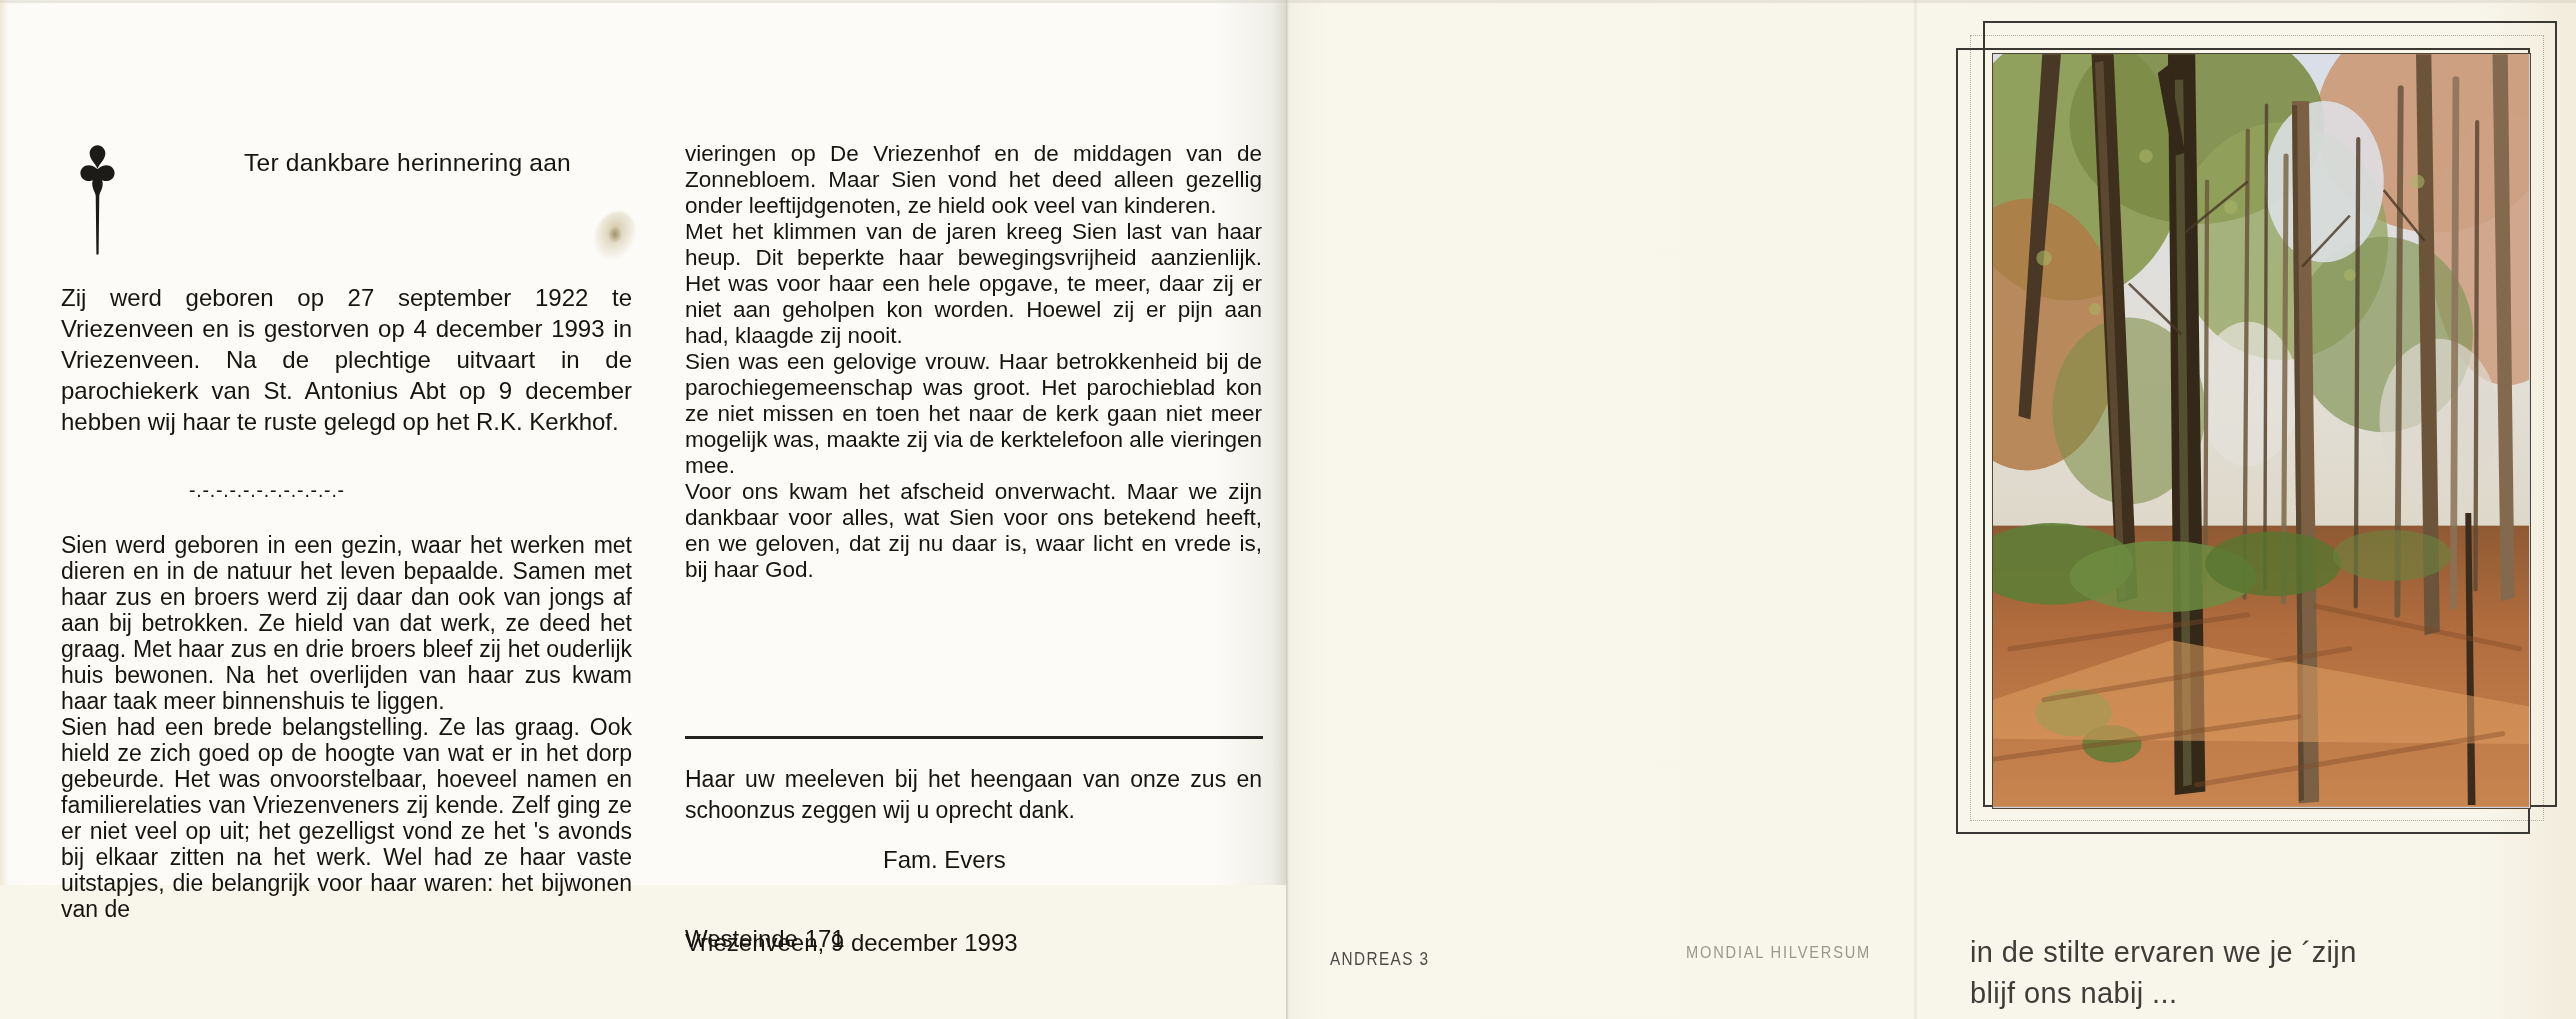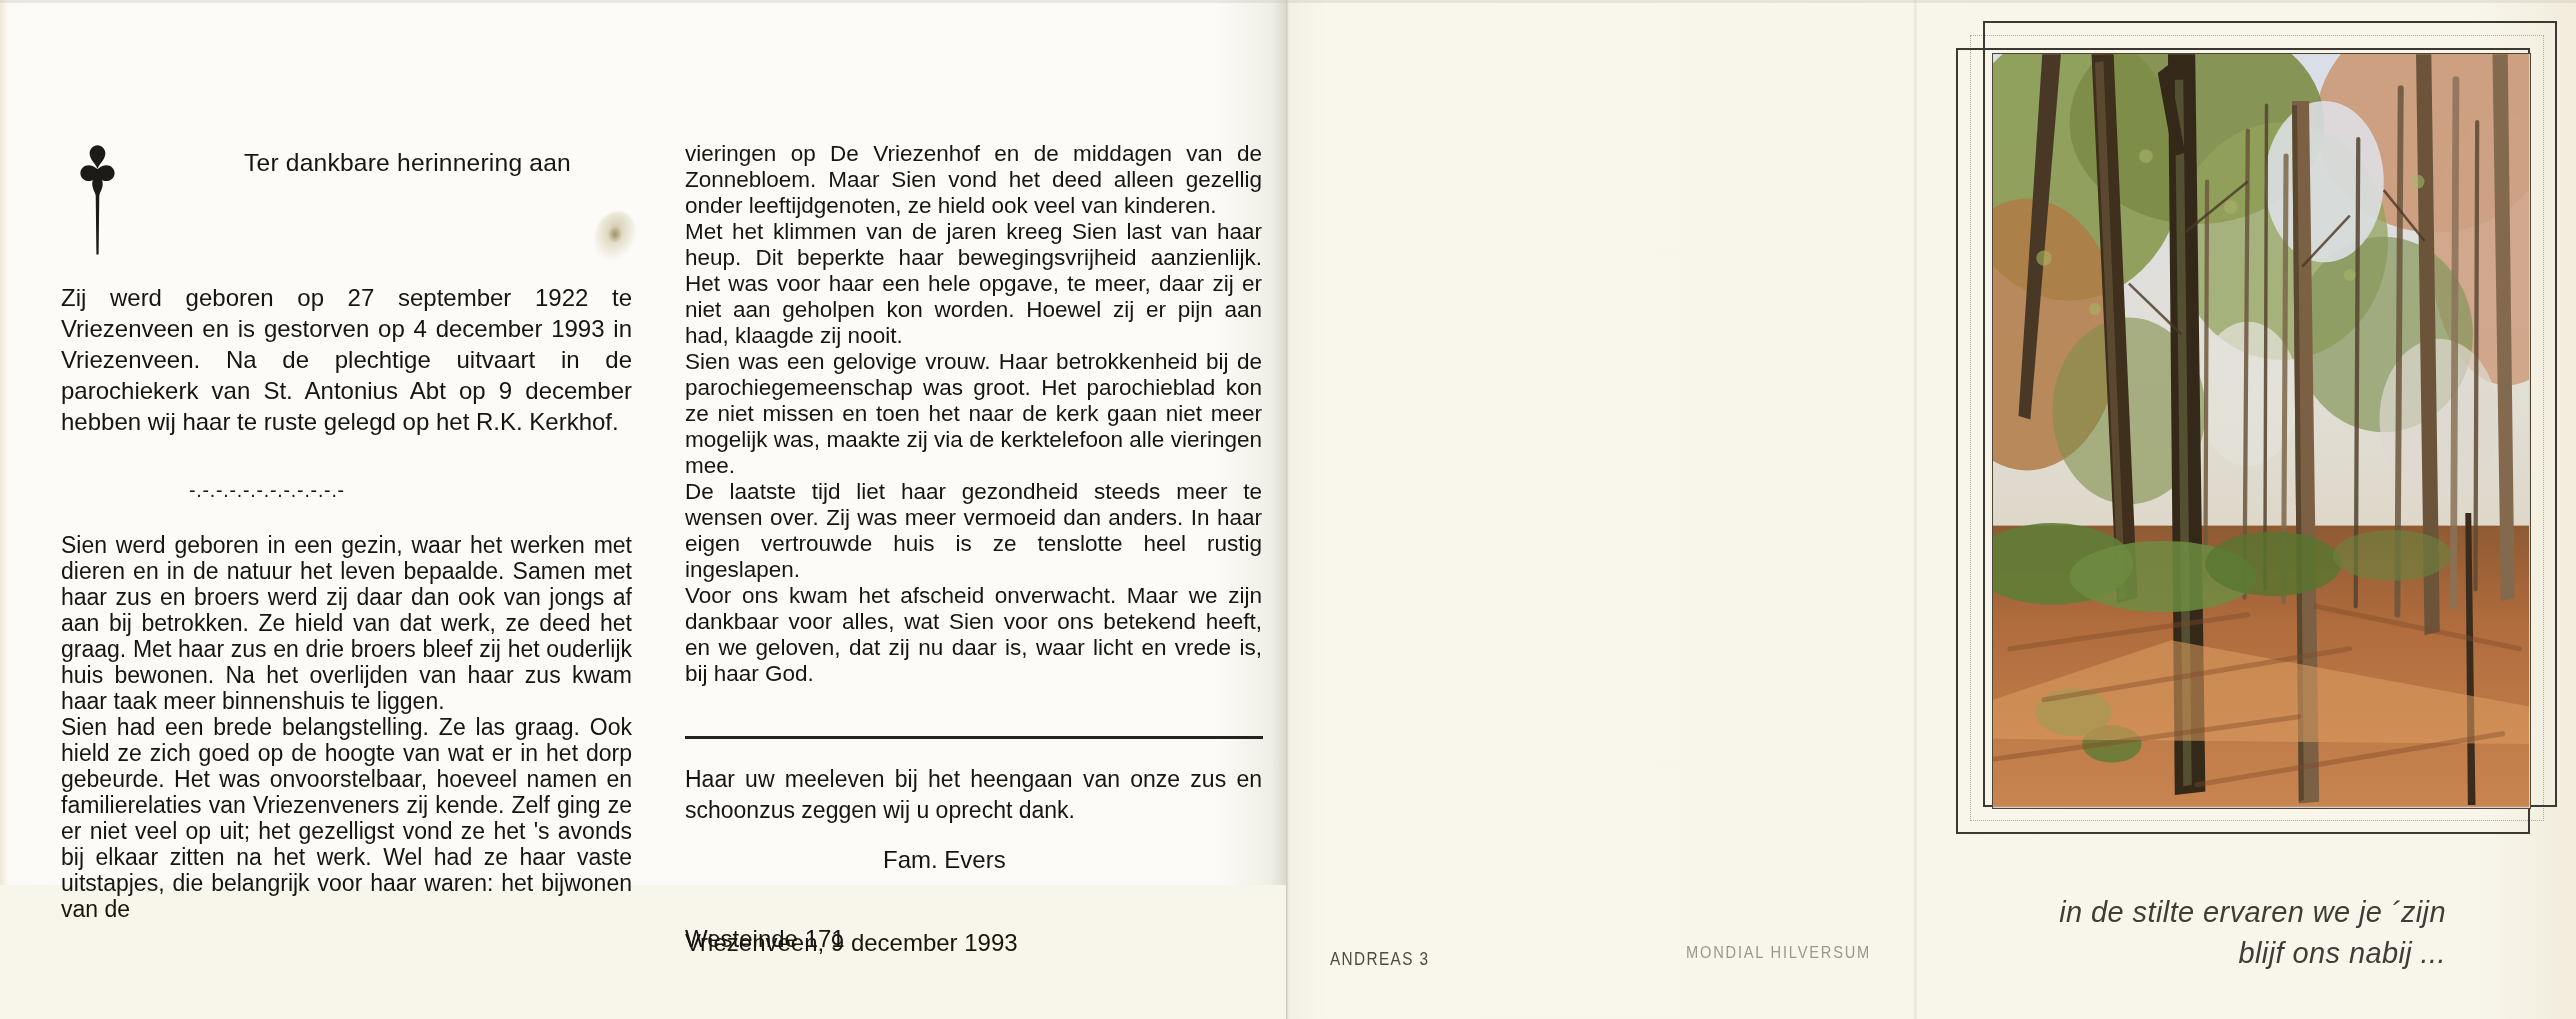--- a/index.html
+++ b/index.html
@@ -53,22 +53,22 @@
   .frame-rect{position:absolute;box-sizing:border-box;background:transparent;}
   .rect-a{left:1983px;top:21px;width:574px;height:786px;border:2.5px solid #3a3933;}
   .rect-b{left:1956px;top:48px;width:574px;height:786px;border:2.5px solid #3a3933;}
   .rect-gray{left:1970px;top:35px;width:574px;height:786px;border:1.7px dotted #aeaca1;}
   .photo{
     position:absolute;left:1992px;top:53px;width:539px;height:756px;
     border:1.7px solid #4e4535;box-sizing:border-box;z-index:3;background:#cfd3dc;overflow:hidden;
   }
   .photo svg{display:block;}
   
-  .quote{left:1970px;top:892px;width:476px;text-align:right;
-    font-size:29px;font-style:italic;color:#3f3d38;line-height:41px;letter-spacing:0.4px;}
+  .quote{left:1970px;top:932px;width:476px;text-align:left;
+    font-size:29px;color:#3f3d38;line-height:41px;letter-spacing:0.4px;}
   .quote span{display:block;}
   
   .edge-top{position:absolute;left:0;top:0;width:2576px;height:3.4px;background:rgba(200,196,182,.35);}
 </style>
 </head>
 <body>
 
 <div class="scan">
 
   <div class="left-page">
@@ -92,21 +92,20 @@
 
     <div class="t col1-body">
       <p>Sien werd geboren in een gezin, waar het werken met dieren en in de natuur het leven bepaalde. Samen met haar zus en broers werd zij daar dan ook van jongs af aan bij betrokken. Ze hield van dat werk, ze deed het graag. Met haar zus en drie broers bleef zij het ouderlijk huis bewonen. Na het overlijden van haar zus kwam haar taak meer binnenshuis te liggen.</p>
       <p>Sien had een brede belangstelling. Ze las graag. Ook hield ze zich goed op de hoogte van wat er in het dorp gebeurde. Het was onvoorstelbaar, hoeveel namen en familierelaties van Vriezenveners zij kende. Zelf ging ze er niet veel op uit; het gezelligst vond ze het 's avonds bij elkaar zitten na het werk. Wel had ze haar vaste uitstapjes, die belangrijk voor haar waren: het bijwonen van de</p>
     </div>
 
     <div class="t col2-body">
       <p>vieringen op De Vriezenhof en de middagen van de Zonnebloem. Maar Sien vond het deed alleen gezellig onder leeftijdgenoten, ze hield ook veel van kinderen.</p>
       <p>Met het klimmen van de jaren kreeg Sien last van haar heup. Dit beperkte haar bewegingsvrijheid aanzienlijk. Het was voor haar een hele opgave, te meer, daar zij er niet aan geholpen kon worden. Hoewel zij er pijn aan had, klaagde zij nooit.</p>
       <p>Sien was een gelovige vrouw. Haar betrokkenheid bij de parochiegemeenschap was groot. Het parochieblad kon ze niet missen en toen het naar de kerk gaan niet meer mogelijk was, maakte zij via de kerktelefoon alle vieringen mee.</p>
-      <p>De laatste tijd liet haar gezondheid steeds meer te wensen over. Zij was meer vermoeid dan anders. In haar eigen vertrouwde huis is ze tenslotte heel rustig ingeslapen.</p>
       <p>Voor ons kwam het afscheid onverwacht. Maar we zijn dankbaar voor alles, wat Sien voor ons betekend heeft, en we geloven, dat zij nu daar is, waar licht en vrede is, bij haar God.</p>
     </div>
 
     <div class="rule"></div>
 
     <div class="t thanks">Haar uw meeleven bij het heengaan van onze zus en schoonzus zeggen wij u oprecht dank.</div>
     <div class="t family">Fam. Evers</div>
     <div class="t place-date">Vriezenveen, 9 december 1993</div>
     <div class="t address">Westeinde 171</div>
   </div>

